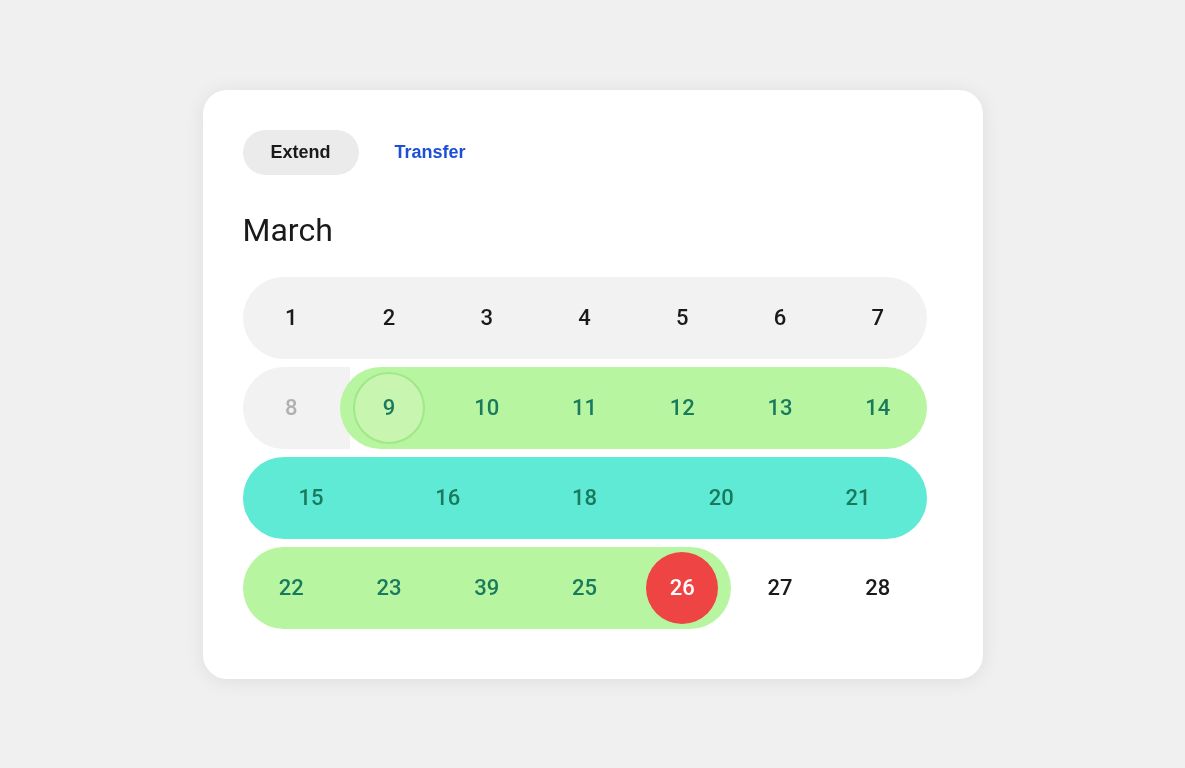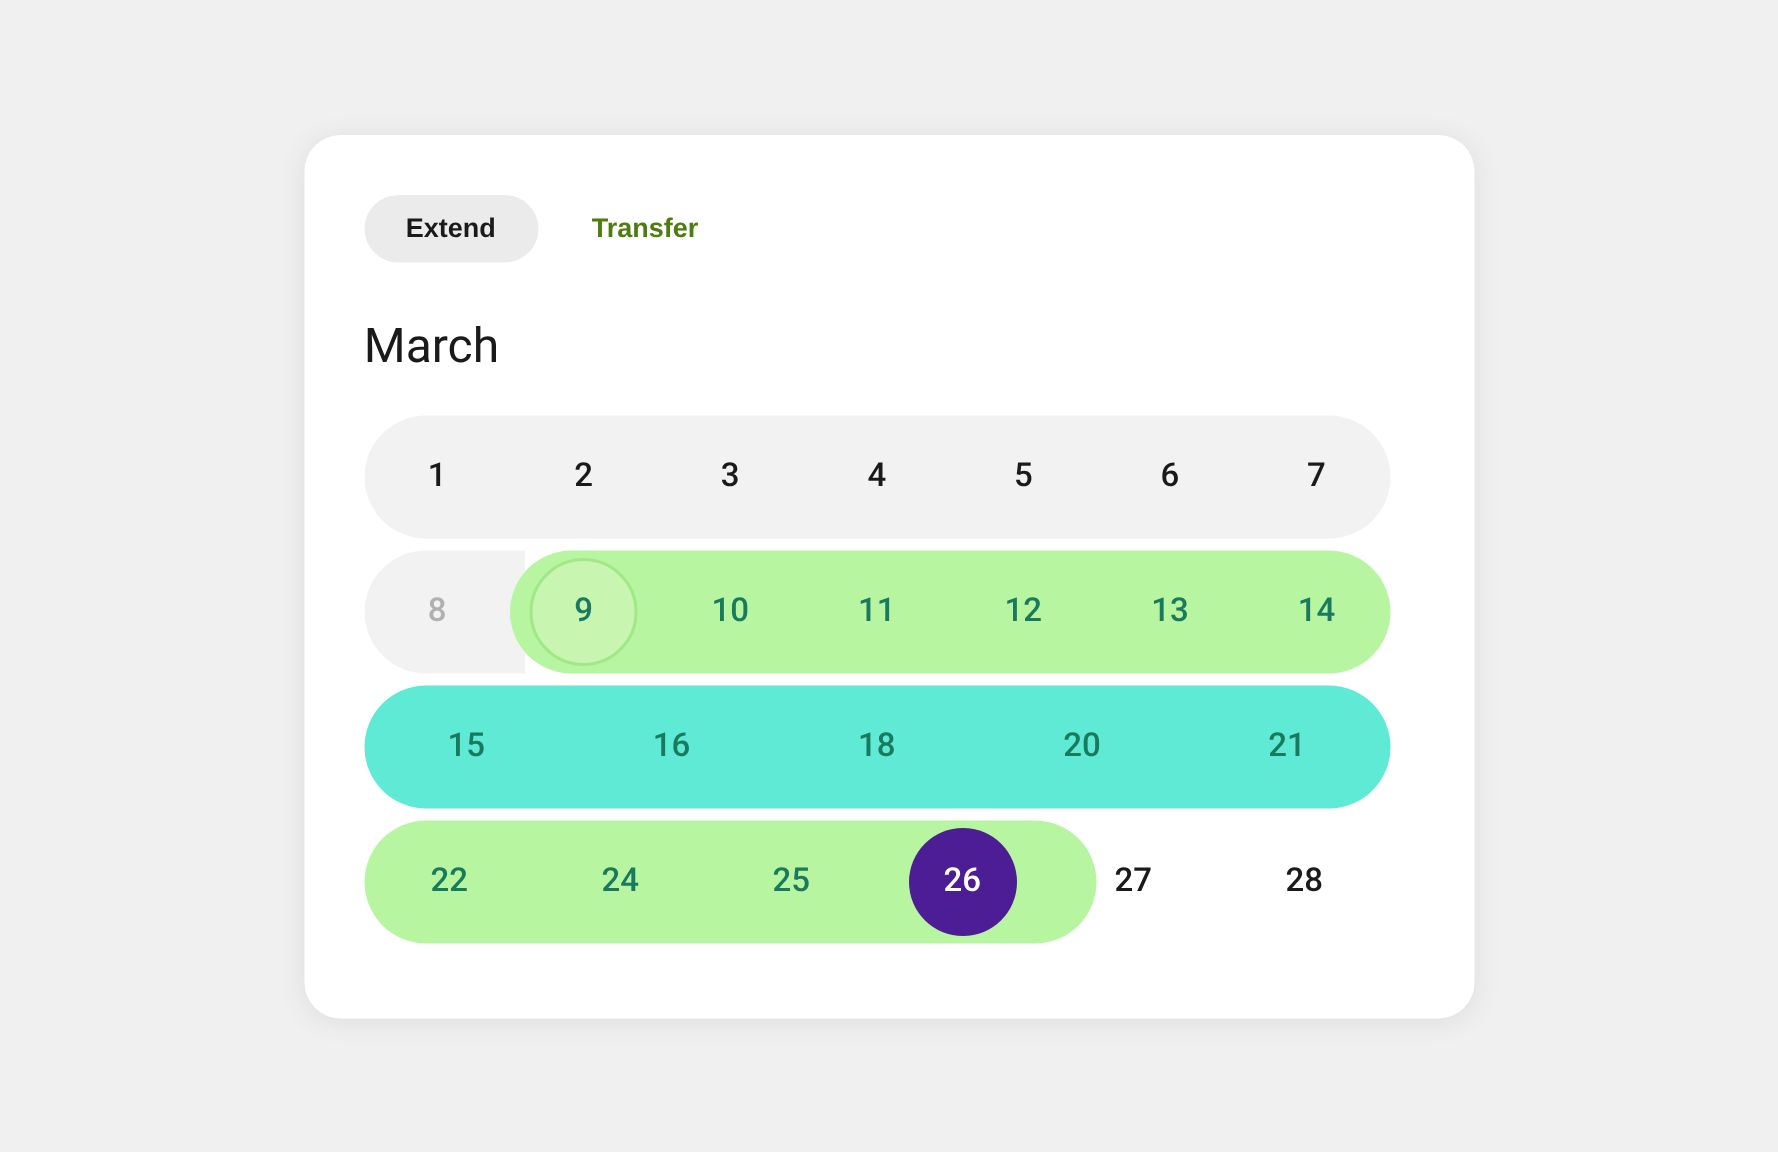--- a/index.html
+++ b/index.html
@@ -41,21 +41,21 @@
       border: none;
       background: transparent;
     }
 
     .tab-active {
       background: #ebebeb;
       color: #1a1a1a;
     }
 
     .tab-inactive {
-      color: #4d7c0f;
+      color: #1d4ed8;
       background: transparent;
     }
 
     .month-title {
       font-size: 32px;
       font-weight: 400;
       color: #1a1a1a;
       margin-bottom: 28px;
     }
 
@@ -112,21 +112,21 @@
       border-radius: 50%;
       width: 72px;
       height: 72px;
       display: flex;
       align-items: center;
       justify-content: center;
       border: 2px solid #a0e888;
     }
 
     .day-circle-dark {
-      background: #4c1d95;
+      background: #ef4444;
       border-radius: 50%;
       width: 72px;
       height: 72px;
       display: flex;
       align-items: center;
       justify-content: center;
       color: #ffffff !important;
     }
 
     
@@ -261,21 +261,24 @@
           <span>21</span>
         </div>
     </div>
 
     <div class="week-row row-week4">
       <div class="row-week4-green-part"></div>
       <div class="day-cell day-green" style="z-index:2;">
           <span>22</span>
         </div>
       <div class="day-cell day-green" style="z-index:2;">
-          <span>24</span>
+          <span>23</span>
+        </div>
+      <div class="day-cell day-green" style="z-index:2;">
+          <span>39</span>
         </div>
       <div class="day-cell day-green" style="z-index:2;">
           <span>25</span>
         </div>
       <div class="day-cell" style="z-index:2;">
         <div class="day-circle-dark">
             <span style="color:#fff; font-size:22px; font-weight:500;">26</span>
           </div>
       </div>
       <div class="day-cell day-plain" style="z-index:2;">

